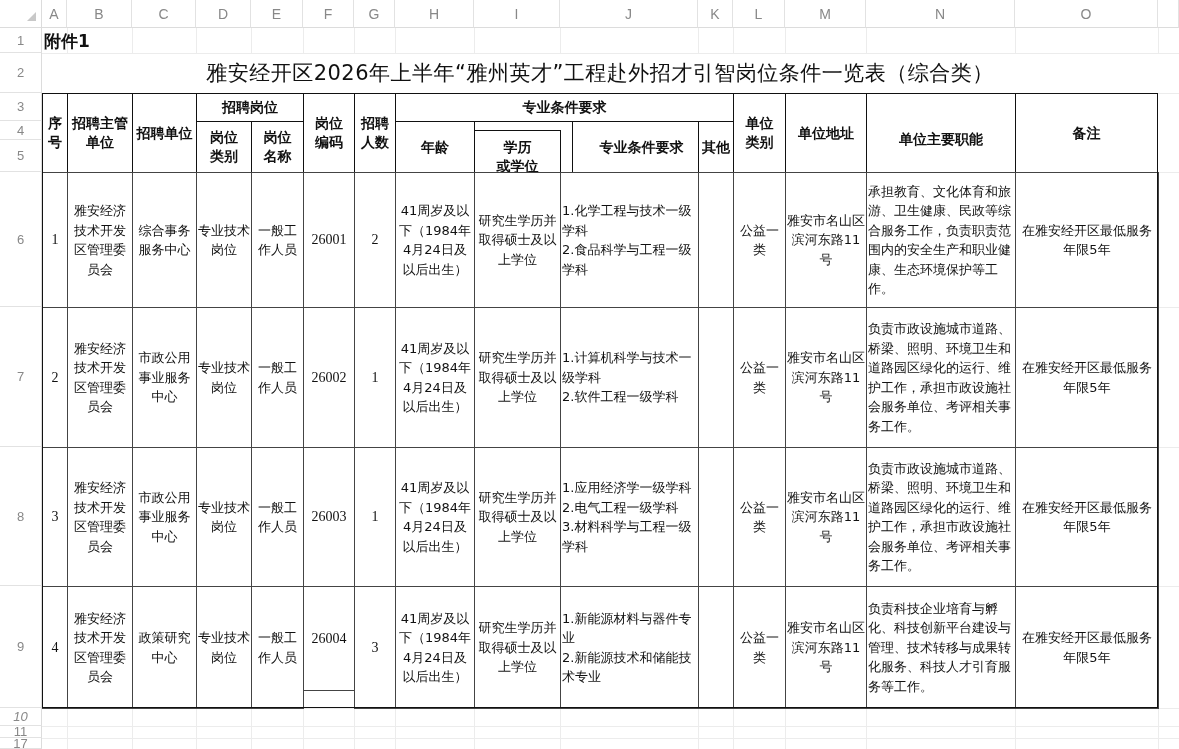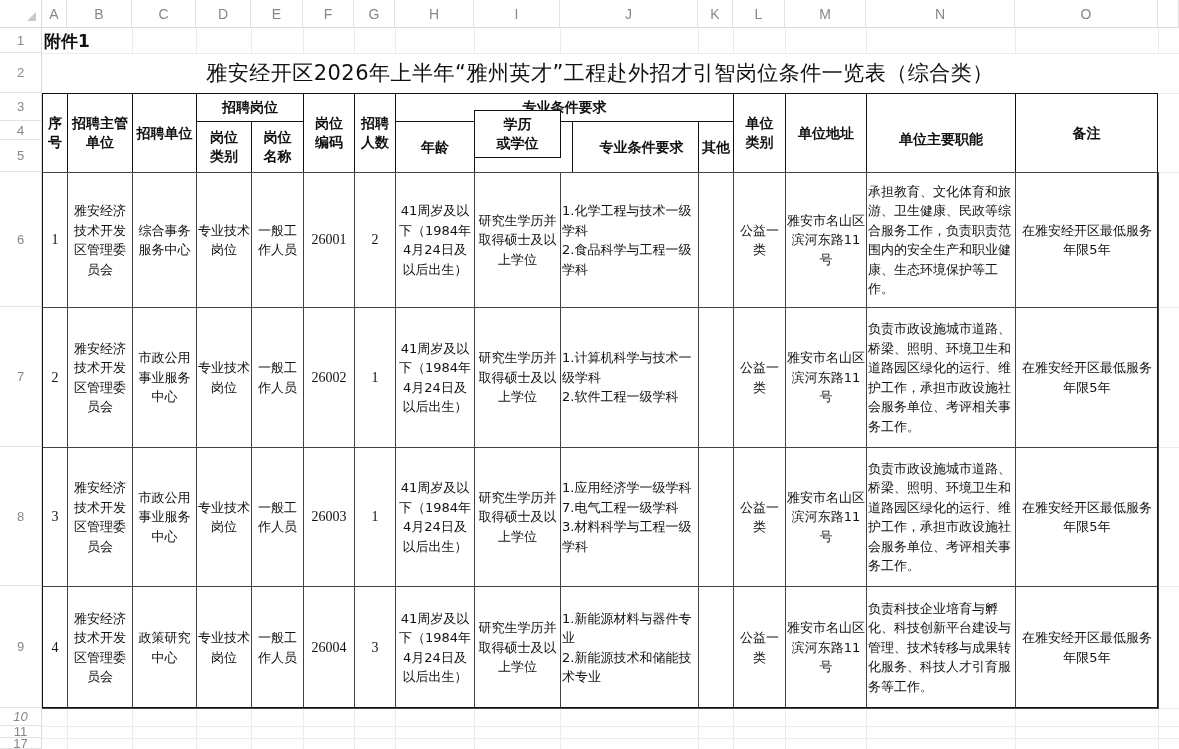--- a/index.html
+++ b/index.html
@@ -125,21 +125,21 @@
 <div class="cell hdr pre" style="left:196px;top:121px;width:56px;height:52px;">岗位
 类别</div>
 <div class="cell hdr pre" style="left:251px;top:121px;width:53px;height:52px;">岗位
 名称</div>
 <div class="cell hdr pre" style="left:303px;top:93px;width:52px;height:80px;">岗位
 编码</div>
 <div class="cell hdr pre" style="left:354px;top:93px;width:42px;height:80px;">招聘
 人数</div>
 <div class="cell hdr" style="left:395px;top:93px;width:339px;height:29px;">专业条件要求</div>
 <div class="cell hdr" style="left:395px;top:121px;width:80px;height:52px;">年龄</div>
-<div class="cell hdr pre" style="left:474px;top:110px;width:87px;height:48px;">学历
+<div class="cell hdr pre" style="left:474px;top:130px;width:87px;height:54px;">学历
 或学位</div>
 <div class="cell hdr" style="left:572px;top:121px;width:139px;height:52px;">专业条件要求</div>
 <div class="cell hdr" style="left:698px;top:121px;width:36px;height:52px;">其他</div>
 <div class="cell hdr pre" style="left:733px;top:93px;width:53px;height:80px;">单位
 类别</div>
 <div class="cell hdr" style="left:785px;top:93px;width:82px;height:80px;">单位地址</div>
 <div class="cell hdr" style="left:866px;top:93px;width:150px;height:92px;">单位主要职能</div>
 <div class="cell hdr" style="left:1015px;top:93px;width:143px;height:80px;">备注</div>
 
 <div id="datarows">
@@ -257,21 +257,21 @@
       <div class="cell dat serif" style="left: 354px; top: 447px; width: 42px; height: 140px; padding: 0px 1px;">
         <span>1</span>
       </div>
       <div class="cell dat " style="left: 395px; top: 447px; width: 80px; height: 140px; padding: 0px 1px;">
         <span>41周岁及以下（1984年4月24日及以后出生）</span>
       </div>
       <div class="cell dat " style="left: 474px; top: 447px; width: 87px; height: 140px; padding: 0px 1px;">
         <span>研究生学历并取得硕士及以上学位</span>
       </div>
       <div class="cell dat left pre" style="left: 560px; top: 447px; width: 139px; height: 140px; padding: 0px 1px;"><span style="white-space: pre-line;">1.应用经济学一级学科
-7.电气工程一级学科
+2.电气工程一级学科
 3.材料科学与工程一级学科</span></div>
       <div class="cell dat " style="left: 698px; top: 447px; width: 36px; height: 140px; padding: 0px 1px;">
         <span></span>
       </div>
       <div class="cell dat " style="left: 733px; top: 447px; width: 53px; height: 140px; padding: 0px 1px;">
         <span>公益一类</span>
       </div>
       <div class="cell dat " style="left: 785px; top: 447px; width: 82px; height: 140px; padding: 0px 1px;">
         <span>雅安市名山区滨河东路11号</span>
       </div>
@@ -291,21 +291,21 @@
       </div>
       <div class="cell dat " style="left: 132px; top: 586px; width: 65px; height: 123px; padding: 0px 1px;">
         <span>政策研究中心</span>
       </div>
       <div class="cell dat " style="left: 196px; top: 586px; width: 56px; height: 123px; padding: 0px 1px;">
         <span>专业技术岗位</span>
       </div>
       <div class="cell dat " style="left: 251px; top: 586px; width: 53px; height: 123px; padding: 0px 1px;">
         <span>一般工作人员</span>
       </div>
-      <div class="cell dat serif" style="left: 303px; top: 586px; width: 52px; height: 123px; padding: 0px 1px;">
+      <div class="cell dat serif" style="left: 303px; top: 586px; width: 52px; height: 105px; padding: 0px 1px;">
         <span>26004</span>
       </div>
       <div class="cell dat serif" style="left: 354px; top: 586px; width: 42px; height: 123px; padding: 0px 1px;">
         <span>3</span>
       </div>
       <div class="cell dat " style="left: 395px; top: 586px; width: 80px; height: 123px; padding: 0px 1px;">
         <span>41周岁及以下（1984年4月24日及以后出生）</span>
       </div>
       <div class="cell dat " style="left: 474px; top: 586px; width: 87px; height: 123px; padding: 0px 1px;">
         <span>研究生学历并取得硕士及以上学位</span>

